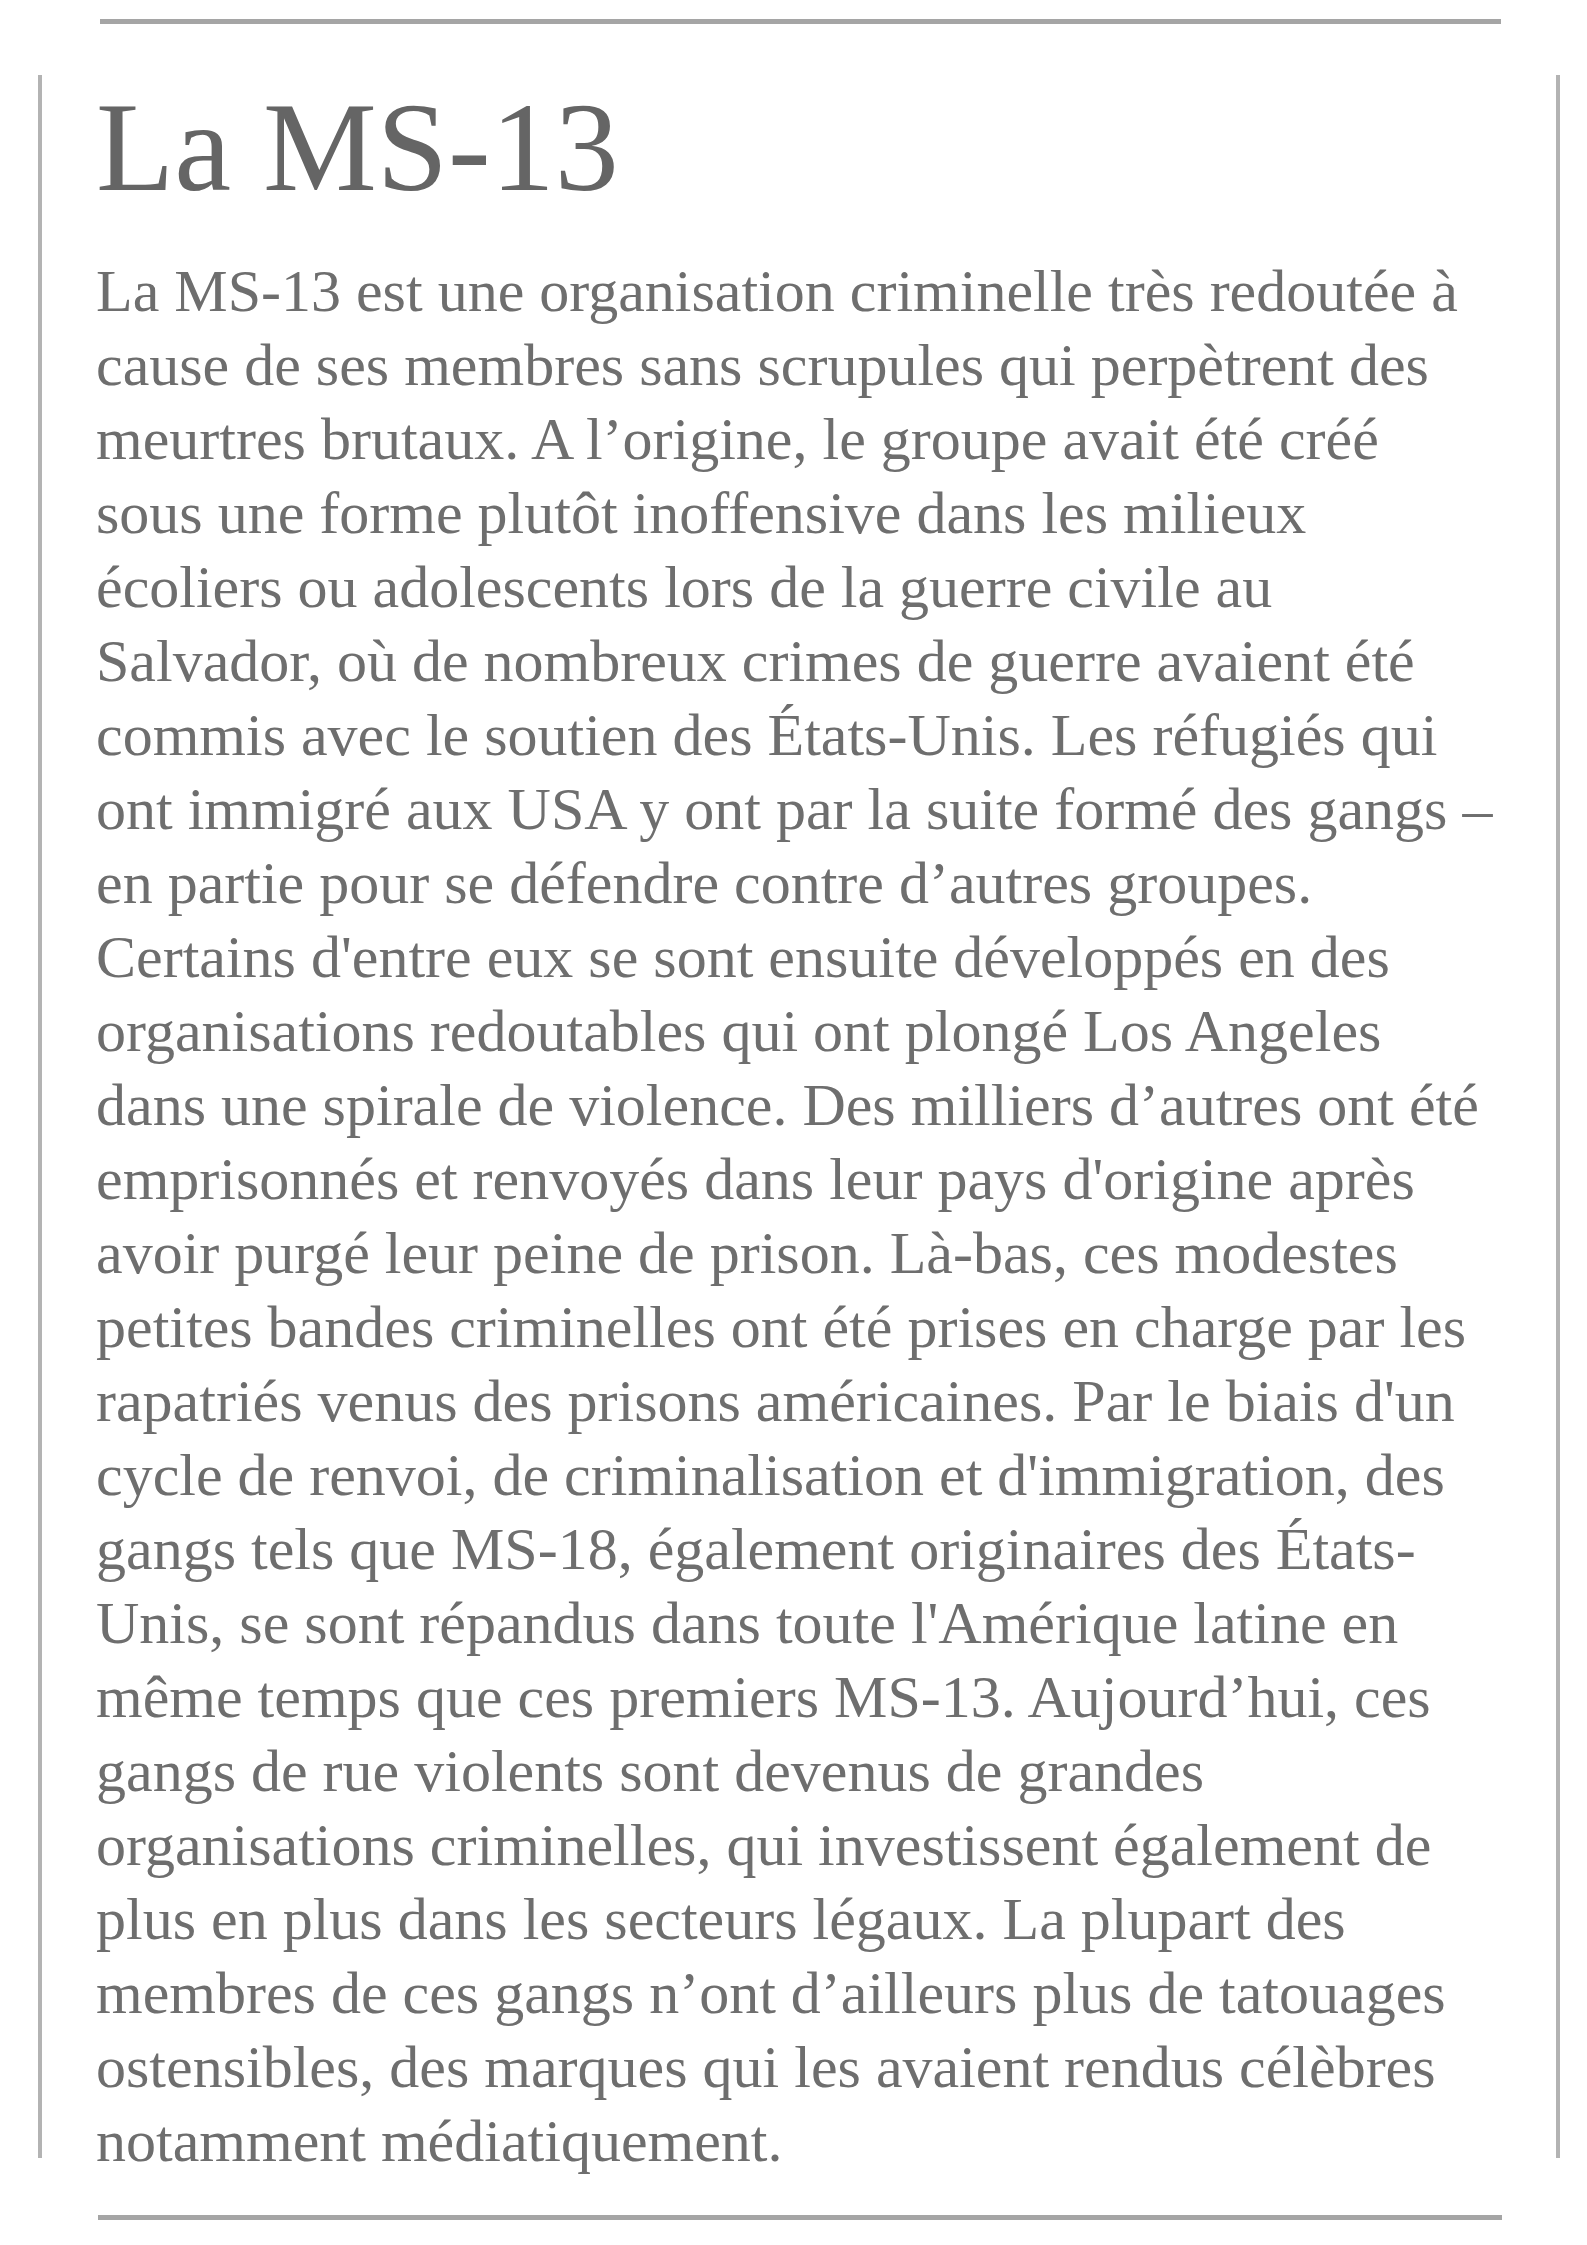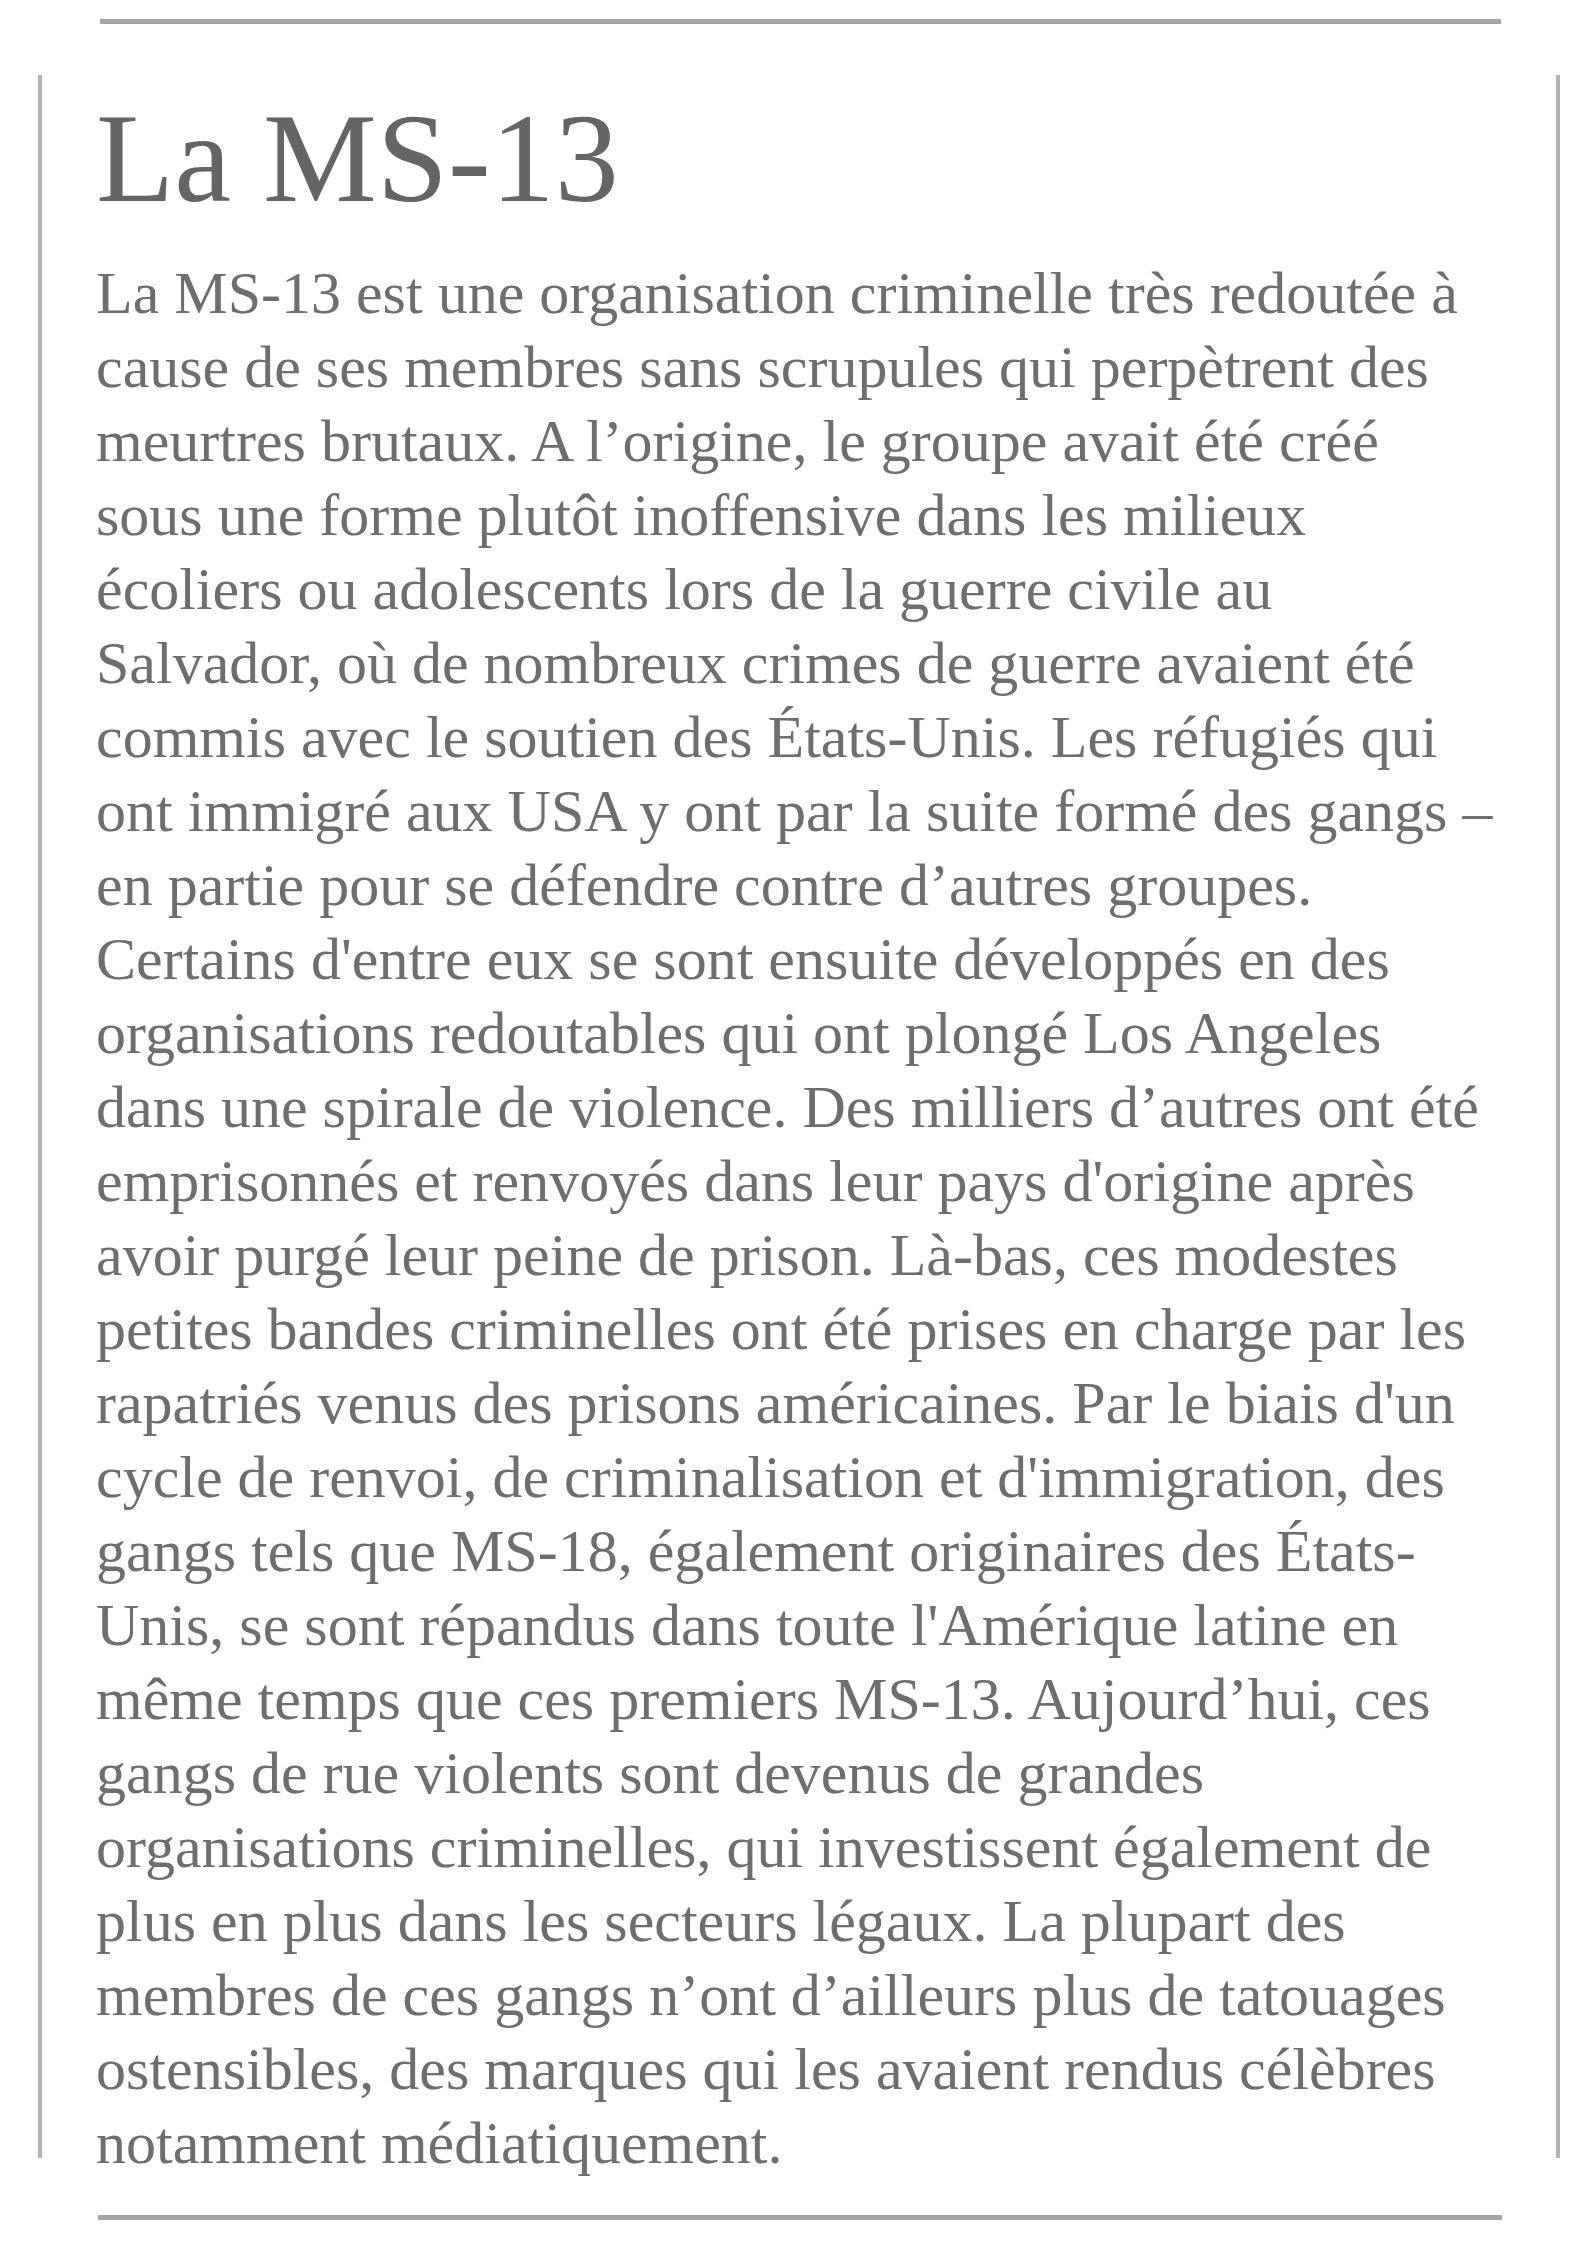--- a/index.html
+++ b/index.html
@@ -31,29 +31,29 @@
     left: 38px;
     top: 75px;
     width: 1522px;
     height: 2083px;
     box-sizing: border-box;
     border-left: 4px solid var(--side-border);
     border-right: 4px solid var(--side-border);
     overflow: visible;
   }
   .doc-title {
-    margin: 19px 0 0 54px;
+    margin: 8px 0 0 54px;
     font-size: 128px;
     line-height: 128px;
     font-weight: 400;
     color: var(--title-text);
     white-space: nowrap;
   }
   .doc-body {
-    margin: 34px 0 0 54px;
+    margin: 43px 0 0 54px;
     width: 1450px;
     font-size: 60px;
     line-height: 74px;
     color: var(--body-text);
     white-space: pre-line; 
   }
 </style>
 </head>
 <body>
 

